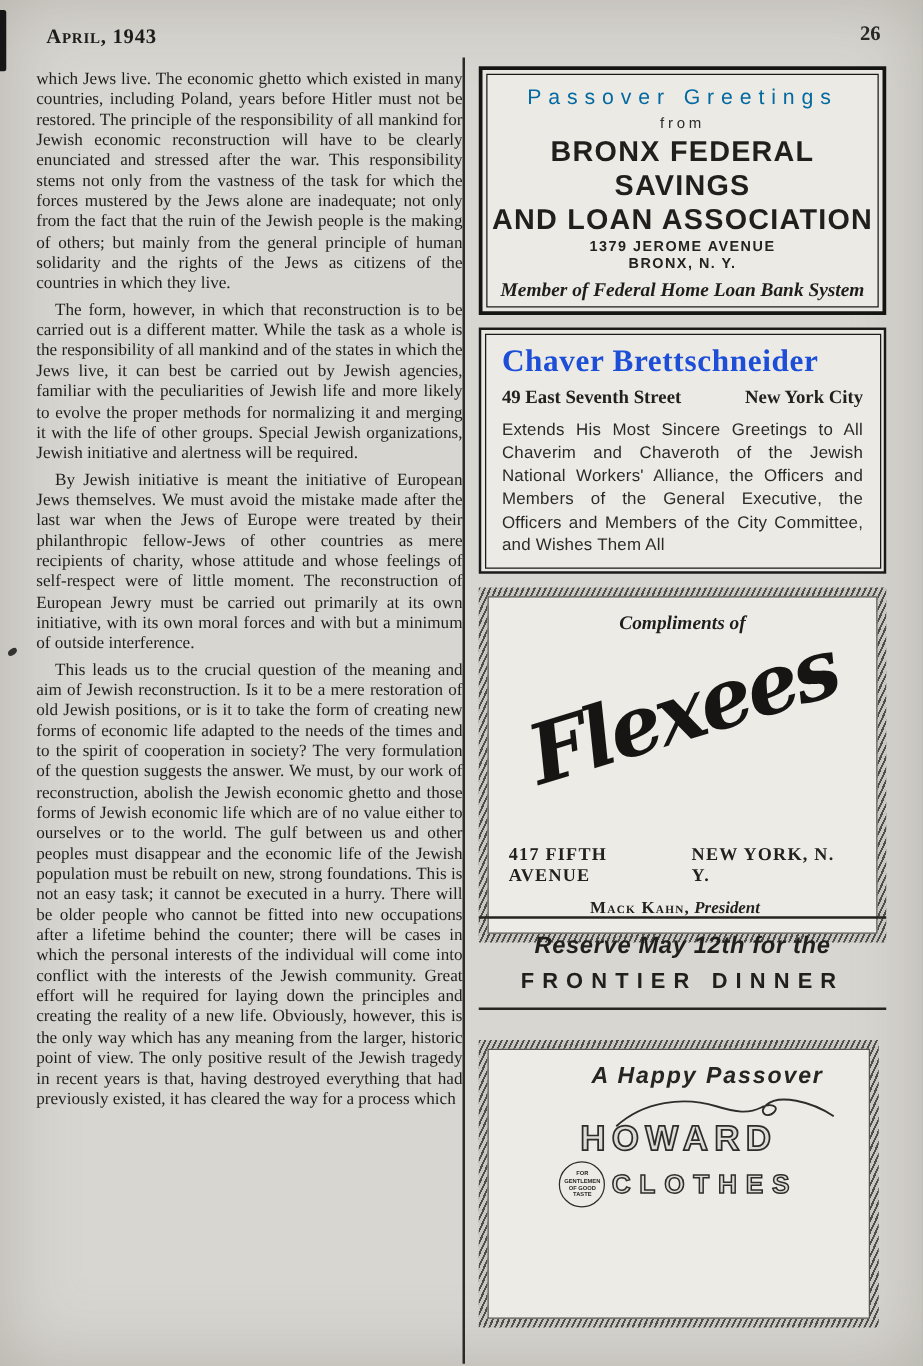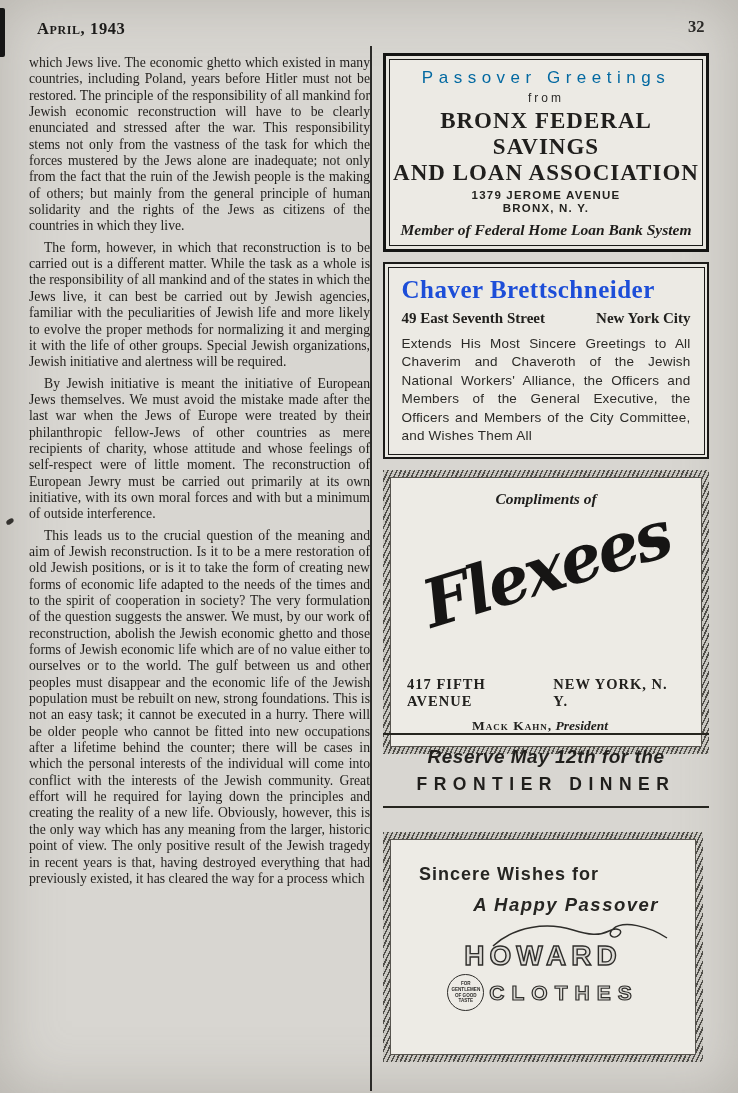--- a/index.html
+++ b/index.html
@@ -28,21 +28,21 @@
   .divider { position:absolute; left:370px; top:46px; width:2px; height:1045px; background:#2b2a28; }
 
   
   .ad { position:absolute; left:383px; width:326px; }
 
   
   .ad-bronx { top:53px; height:199px; border:3.5px solid #141413; background:#e7e5df; padding:3px; }
   .ad-bronx .inner { height:100%; border:1.3px solid #1a1a18; background:#eceae4; text-align:center; padding-top:8px; overflow:hidden; }
   .bx-greet { font-family:"Liberation Sans",sans-serif; font-size:17px; letter-spacing:5.5px; color:#0369a1; }
   .bx-from  { font-family:"Liberation Sans",sans-serif; font-size:12px; letter-spacing:3px; margin-top:3px; color:#2c2b29; }
-  .bx-name  { font-family:Liberation Serif, serif; font-weight:bold; font-size:23px; letter-spacing:1px; margin-top:3px; color:#201f1d; }
+  .bx-name  { font-family:Liberation Sans, sans-serif; font-weight:bold; font-size:23px; letter-spacing:1px; margin-top:3px; color:#201f1d; }
   .bx-name2 { margin-top:0; }
   .bx-addr  { font-family:"Liberation Sans",sans-serif; font-weight:bold; font-size:11.5px; letter-spacing:1.2px; margin-top:3px; color:#24231f; }
   .bx-member{ font-weight:bold; font-style:italic; font-size:15.5px; margin-top:7px; color:#1f1e1c; }
 
   
   .ad-brett { top:262px; height:197px; border:2px solid #1b1a18; background:#e9e7e1; padding:2.5px; }
   .ad-brett .inner { height:100%; border:1.3px solid #1b1a18; background:#eceae4; padding:8px 13px 6px; overflow:hidden; }
   .br-title { text-align:left; font-weight:bold; font-size:25px; letter-spacing:.5px; color:#1d4ed8; }
   .br-addr  { display:flex; justify-content:space-between; font-weight:bold; font-size:15px; margin-top:6px; color:#22211e; }
   .br-body  { font-family:"Liberation Sans",sans-serif; font-size:13.5px; line-height:18.5px; text-align:justify; letter-spacing:.2px; margin-top:8px; color:#2b2a27; }
@@ -89,21 +89,21 @@
 </style>
 </head>
 <body>
 
 <div class="page">
 
   <div class="corner-mark"></div>
   <div class="ink-speck"></div>
 
   <div class="hdr-date">April, 1943</div>
-  <div class="hdr-page">32</div>
+  <div class="hdr-page">26</div>
 
   <div class="article">
     <p>which Jews live. The economic ghetto which existed in many countries, including Poland, years before Hitler must not be restored. The principle of the responsibility of all mankind for Jewish economic reconstruction will have to be clearly enunciated and stressed after the war. This responsibility stems not only from the vastness of the task for which the forces mustered by the Jews alone are inadequate; not only from the fact that the ruin of the Jewish people is the making of others; but mainly from the general principle of human solidarity and the rights of the Jews as citizens of the countries in which they live.</p>
     <p>The form, however, in which that reconstruction is to be carried out is a different matter. While the task as a whole is the responsibility of all mankind and of the states in which the Jews live, it can best be carried out by Jewish agencies, familiar with the peculiarities of Jewish life and more likely to evolve the proper methods for normalizing it and merging it with the life of other groups. Special Jewish organizations, Jewish initiative and alertness will be required.</p>
     <p>By Jewish initiative is meant the initiative of European Jews themselves. We must avoid the mistake made after the last war when the Jews of Europe were treated by their philanthropic fellow-Jews of other countries as mere recipients of charity, whose attitude and whose feelings of self-respect were of little moment. The reconstruction of European Jewry must be carried out primarily at its own initiative, with its own moral forces and with but a minimum of outside interference.</p>
     <p>This leads us to the crucial question of the meaning and aim of Jewish reconstruction. Is it to be a mere restoration of old Jewish positions, or is it to take the form of creating new forms of economic life adapted to the needs of the times and to the spirit of cooperation in society? The very formulation of the question suggests the answer. We must, by our work of reconstruction, abolish the Jewish economic ghetto and those forms of Jewish economic life which are of no value either to ourselves or to the world. The gulf between us and other peoples must disappear and the economic life of the Jewish population must be rebuilt on new, strong foundations. This is not an easy task; it cannot be executed in a hurry. There will be older people who cannot be fitted into new occupations after a lifetime behind the counter; there will be cases in which the personal interests of the individual will come into conflict with the interests of the Jewish community. Great effort will he required for laying down the principles and creating the reality of a new life. Obviously, however, this is the only way which has any meaning from the larger, historic point of view. The only positive result of the Jewish tragedy in recent years is that, having destroyed everything that had previously existed, it has cleared the way for a process which</p>
   </div>
 
   <div class="divider"></div>
 
@@ -148,21 +148,20 @@
 
   <div class="rule rule-top"></div>
   <div class="frontier">
     <div class="fr-l1">Reserve May 12th for the</div>
     <div class="fr-l2">FRONTIER DINNER</div>
   </div>
   <div class="rule rule-bot"></div>
 
   <div class="ad ad-howard hatch">
     <div class="inner">
-      <div class="hw-l1">Sincere Wishes for</div>
       <div class="hw-l2">A Happy Passover</div>
       <div class="hw-logo">
         <svg class="hw-flourish" width="200" height="26" viewBox="0 0 200 26">
           <path d="M12 24 C 34 4, 66 0, 92 8 C 108 13, 118 14, 128 9 C 136 5, 143 8, 138 13 C 133 18, 125 13, 132 7 C 142 -2, 168 4, 186 16" fill="none" stroke="#2e2d2a" stroke-width="1.5"></path>
         </svg>
         <div class="hw-brand">HOWARD</div>
         <div class="hw-row">
           <div class="hw-badge">
             <span>FOR</span>
             <span>GENTLEMEN</span>

